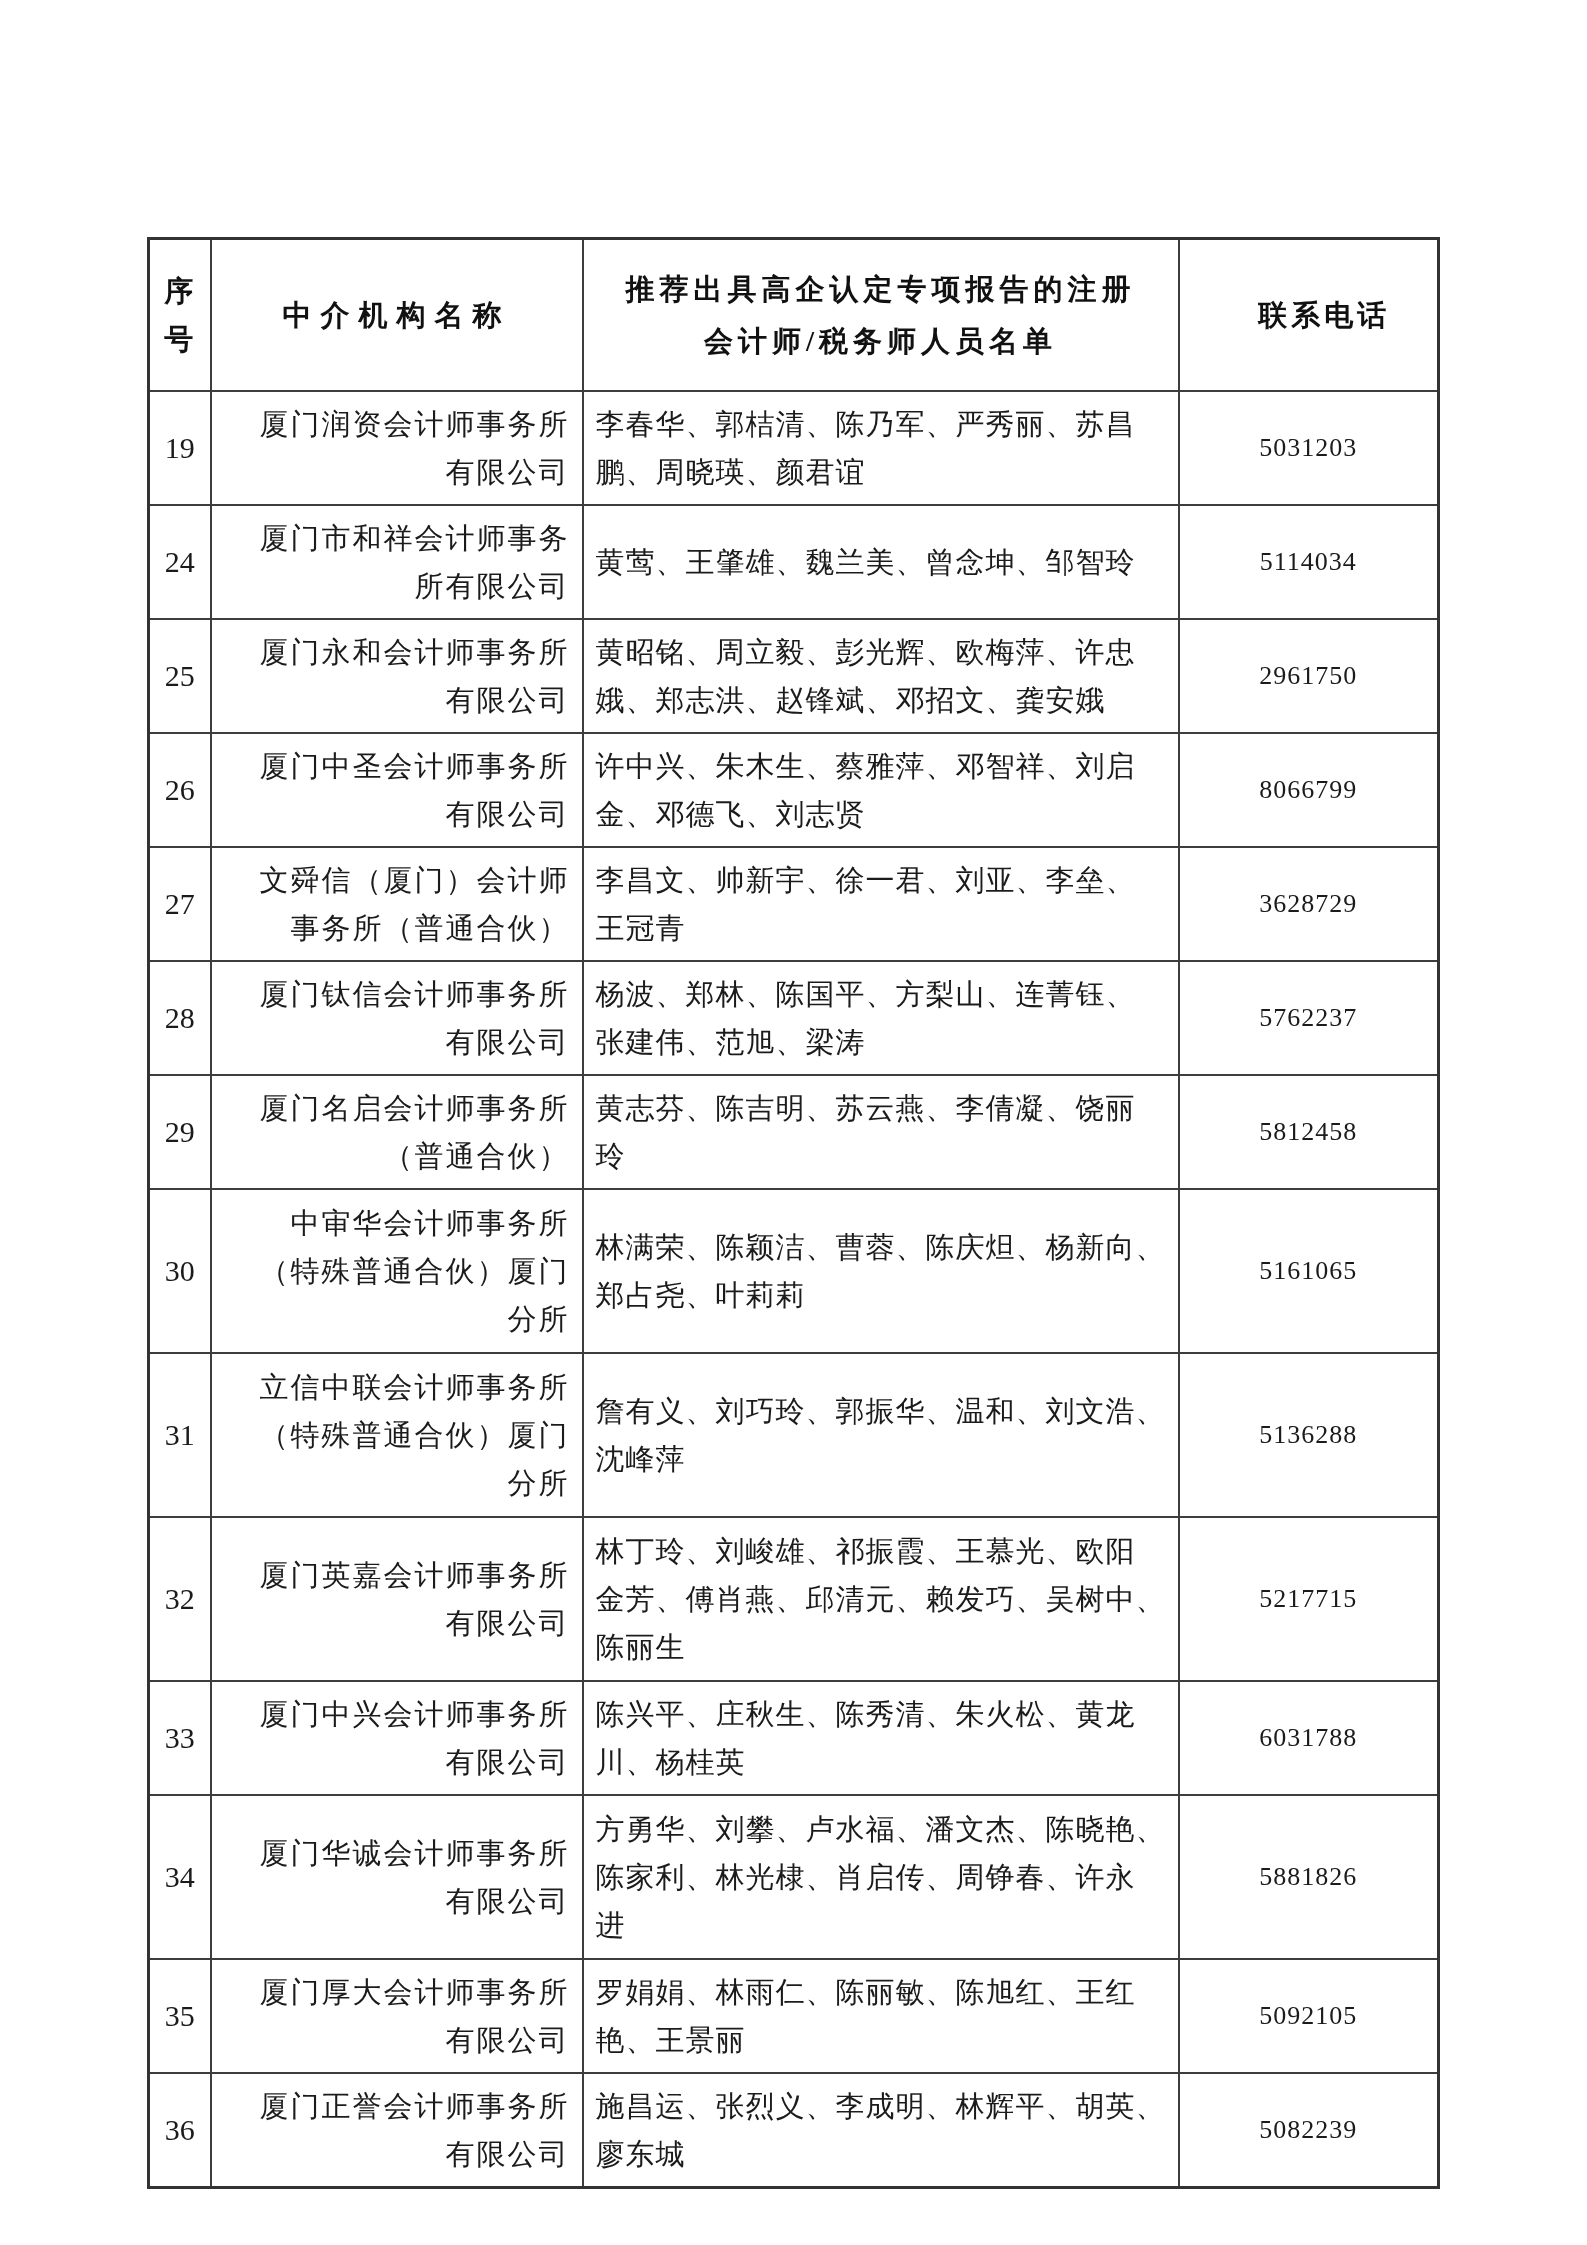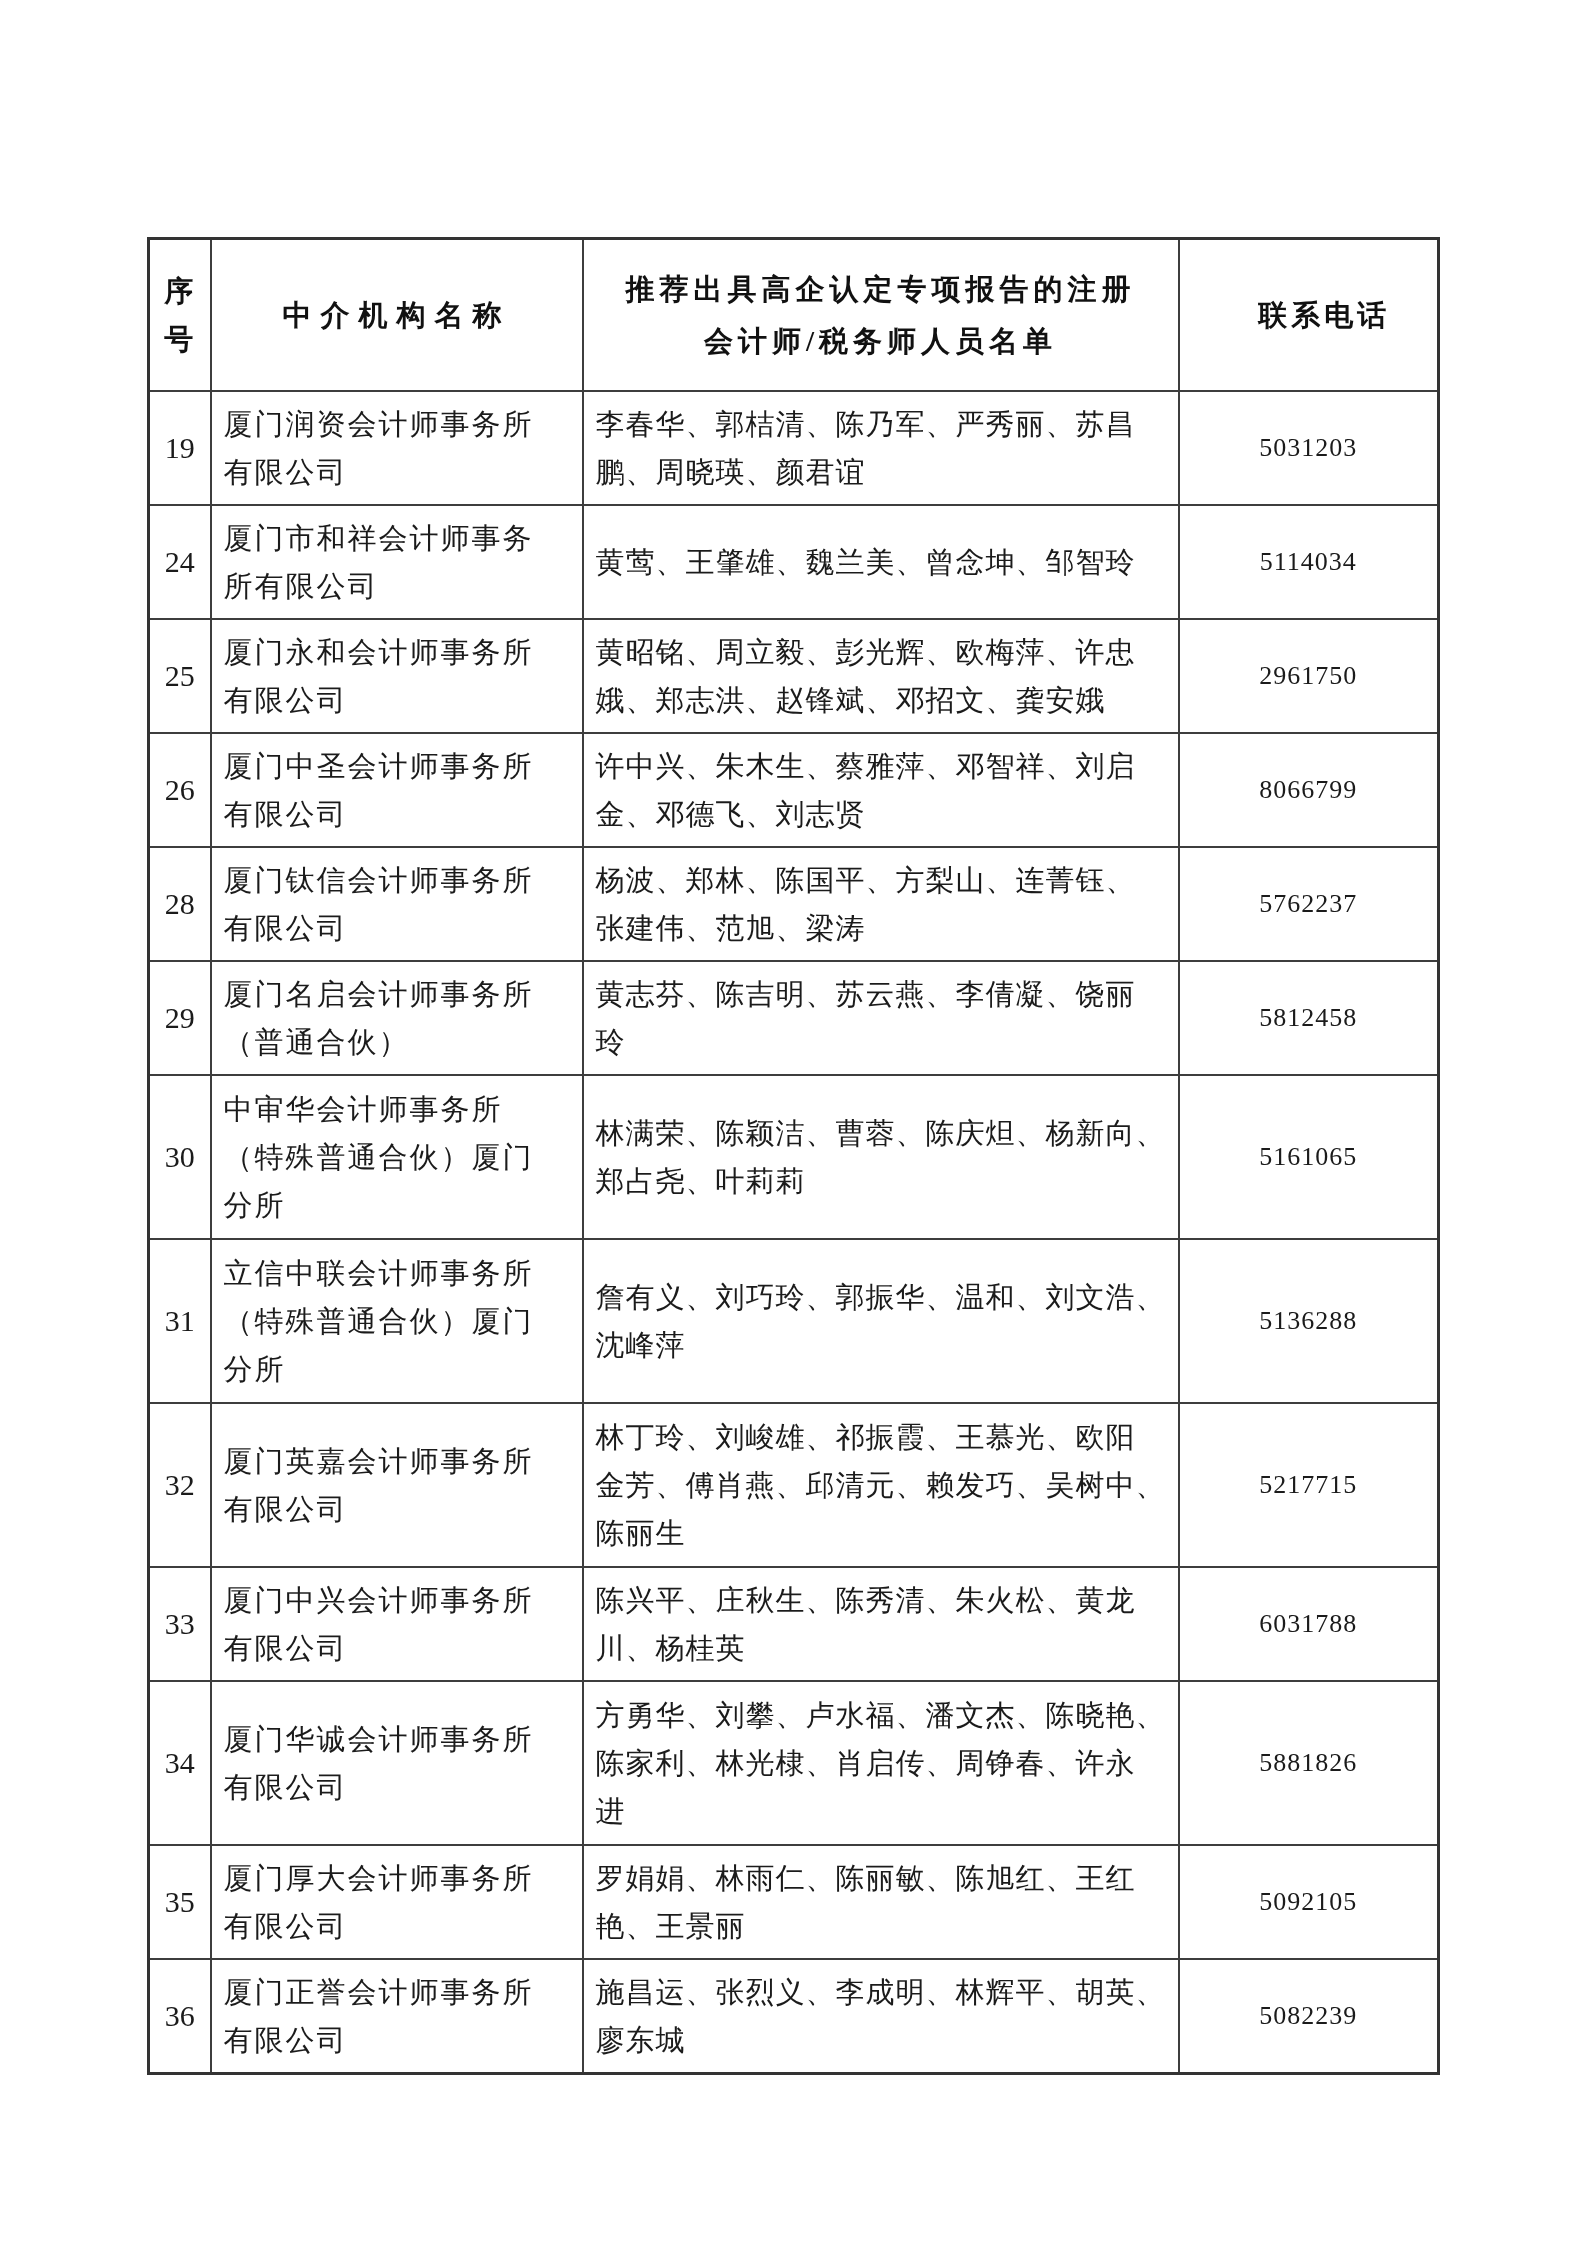--- a/index.html
+++ b/index.html
@@ -48,21 +48,21 @@
   th.h-agency { letter-spacing: 9px; }
   th.h-names  { letter-spacing: 5px; line-height: 52px; }
   th.h-phone  { letter-spacing: 4px; padding-left: 44px; }
 
   td.no-cell {
     text-align: center;
     font-size: 30px;
     letter-spacing: 0;
   }
   td.agency-cell {
-    text-align: left;
+    text-align: right;
     letter-spacing: 2px;
   }
   td.names-cell {
     text-align: left;
     letter-spacing: 1px;
   }
   td.phone-cell {
     text-align: center;
     font-size: 26px;
     letter-spacing: 1px;
@@ -114,20 +114,28 @@
     </tr>
     <tr class="r2">
       <td class="no-cell">26</td>
       <td class="agency-cell">厦门中圣会计师事务所
 有限公司</td>
       <td class="names-cell">许中兴、朱木生、蔡雅萍、邓智祥、刘启
 金、邓德飞、刘志贤</td>
       <td class="phone-cell">8066799</td>
     </tr>
     <tr class="r2">
+      <td class="no-cell">27</td>
+      <td class="agency-cell">文舜信（厦门）会计师
+事务所（普通合伙）</td>
+      <td class="names-cell">李昌文、帅新宇、徐一君、刘亚、李垒、
+王冠青</td>
+      <td class="phone-cell">3628729</td>
+    </tr>
+    <tr class="r2">
       <td class="no-cell">28</td>
       <td class="agency-cell">厦门钛信会计师事务所
 有限公司</td>
       <td class="names-cell">杨波、郑林、陈国平、方梨山、连菁钰、
 张建伟、范旭、梁涛</td>
       <td class="phone-cell">5762237</td>
     </tr>
     <tr class="r2">
       <td class="no-cell">29</td>
       <td class="agency-cell">厦门名启会计师事务所

